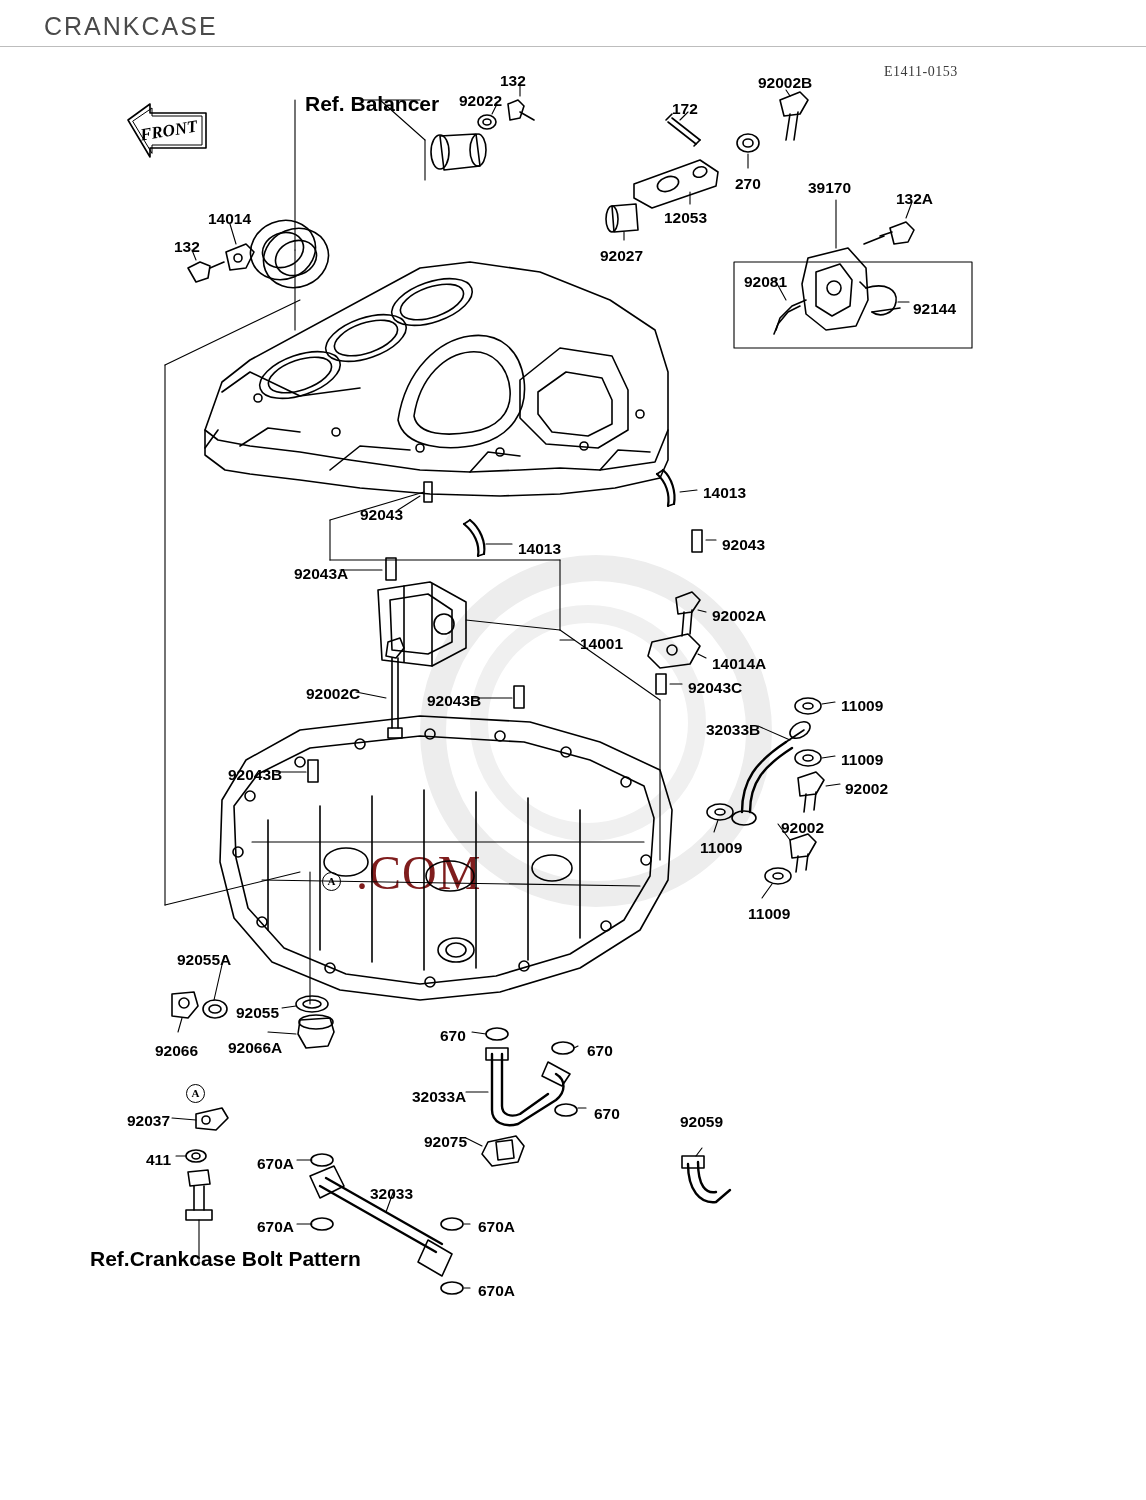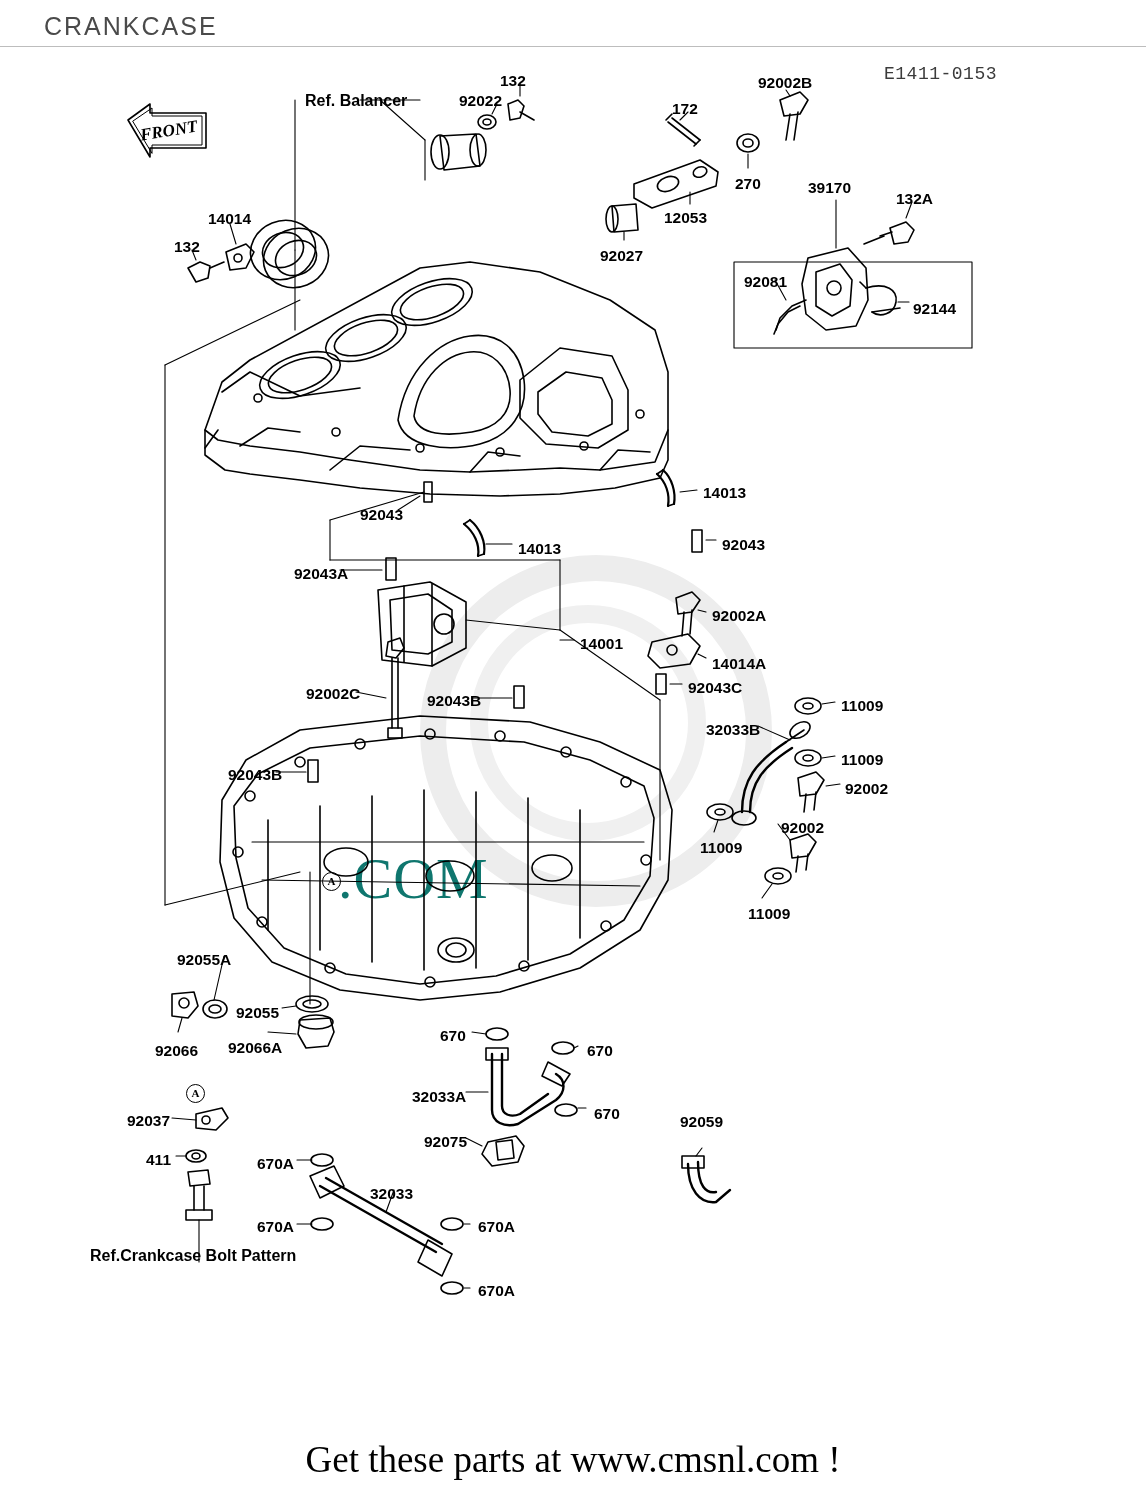--- a/index.html
+++ b/index.html
@@ -36,24 +36,24 @@
     left: 0;
     top: 46px;
     width: 1146px;
     height: 1px;
     background: #bdbdbd;
   }
   #diagram-code {
     position: absolute;
     left: 884px;
     top: 64px;
-    font-size: 18px;
+    font-size: 14px;
     letter-spacing: 0.5px;
     color: #3b3b3b;
-    font-family: Liberation Mono, monospace;
+    font-family: Liberation Serif, serif;
   }
   
   #footer-cta {
     position: absolute;
     left: 0;
     top: 1438px;
     width: 1146px;
     text-align: center;
     font-size: 37px;
     font-family: "Liberation Serif", serif;
@@ -63,25 +63,25 @@
   #watermark {
     position: absolute;
     left: 300px;
     top: 545px;
     width: 660px;
     height: 430px;
     pointer-events: none;
   }
   #watermark .wm-text {
     position: absolute;
-    left: 38px;
+    left: 56px;
     top: 300px;
-    font-size: 58px;
+    font-size: 48px;
     font-family: "Liberation Serif", serif;
-    color: #0f766e;
+    color: #7f1d1d;
     letter-spacing: 1px;
     white-space: nowrap;
   }
   #watermark .wm-ring {
     position: absolute;
     left: 120px;
     top: 10px;
     width: 300px;
     height: 300px;
     border: 26px solid #ededed;
@@ -100,21 +100,21 @@
   .lbl {
     position: absolute;
     font-size: 15.5px;
     font-weight: bold;
     font-family: "Liberation Sans", sans-serif;
     color: #000;
     white-space: nowrap;
   }
   .lbl.ref {
     font-weight: bold;
-    font-size: 16px;
+    font-size: 21px;
     text-align: right;
   }
   .circ {
     position: absolute;
     width: 17px;
     height: 17px;
     border: 1.4px solid #000;
     border-radius: 50%;
     font-size: 11px;
     font-weight: bold;
@@ -533,15 +533,14 @@
     <div class="lbl" style="left:370px; top:1185px;">32033</div>
     <div class="lbl" style="left:257px; top:1218px;">670A</div>
     <div class="lbl" style="left:478px; top:1218px;">670A</div>
     <div class="lbl ref" style="left:90px; top:1247px;">Ref.Crankcase Bolt Pattern</div>
     <div class="lbl" style="left:478px; top:1282px;">670A</div>
 
     <div class="circ" style="left:322px; top:872px;">A</div>
     <div class="circ" style="left:186px; top:1084px;">A</div>
   </div>
 
-  <div id="footer-cta">Get these parts at www.cmsnl.com !</div>
 
 </div>
 
 </body></html>

